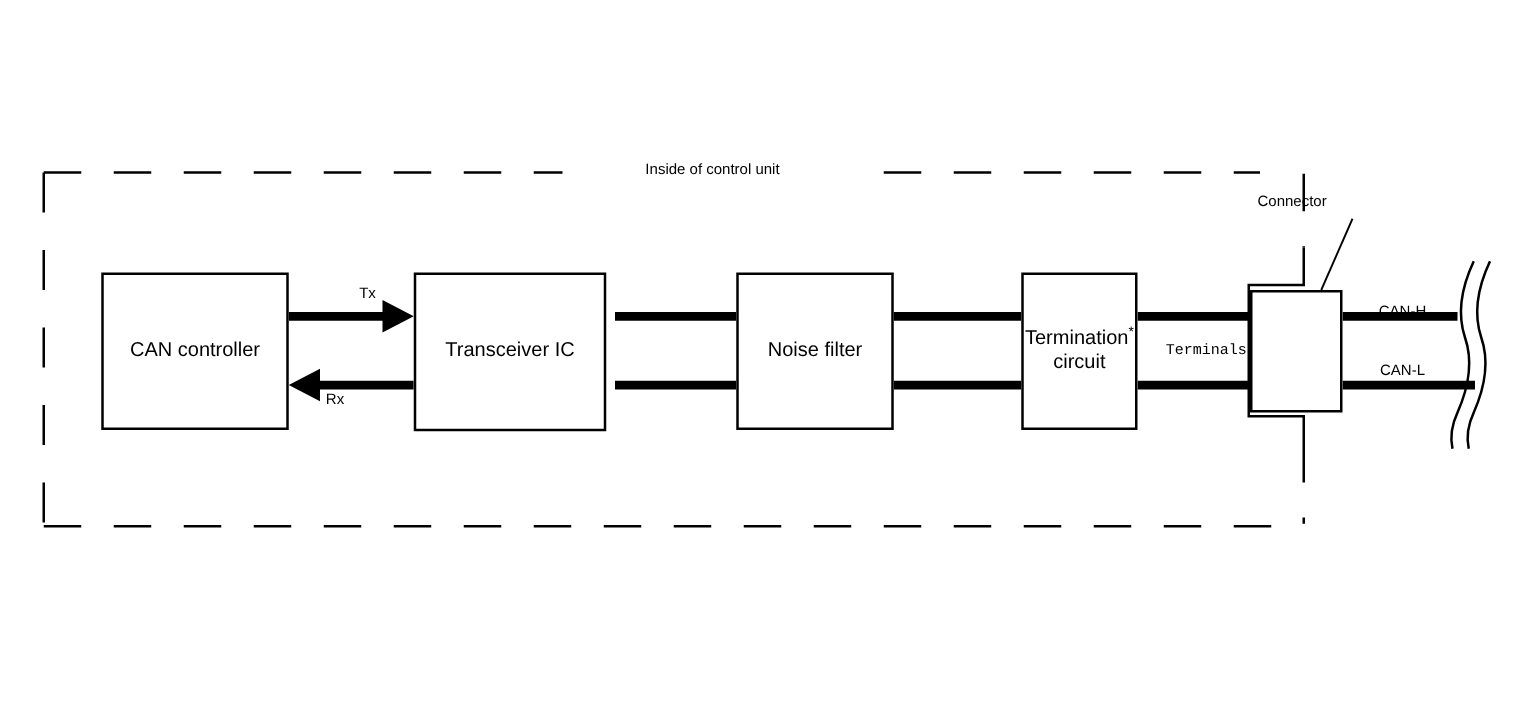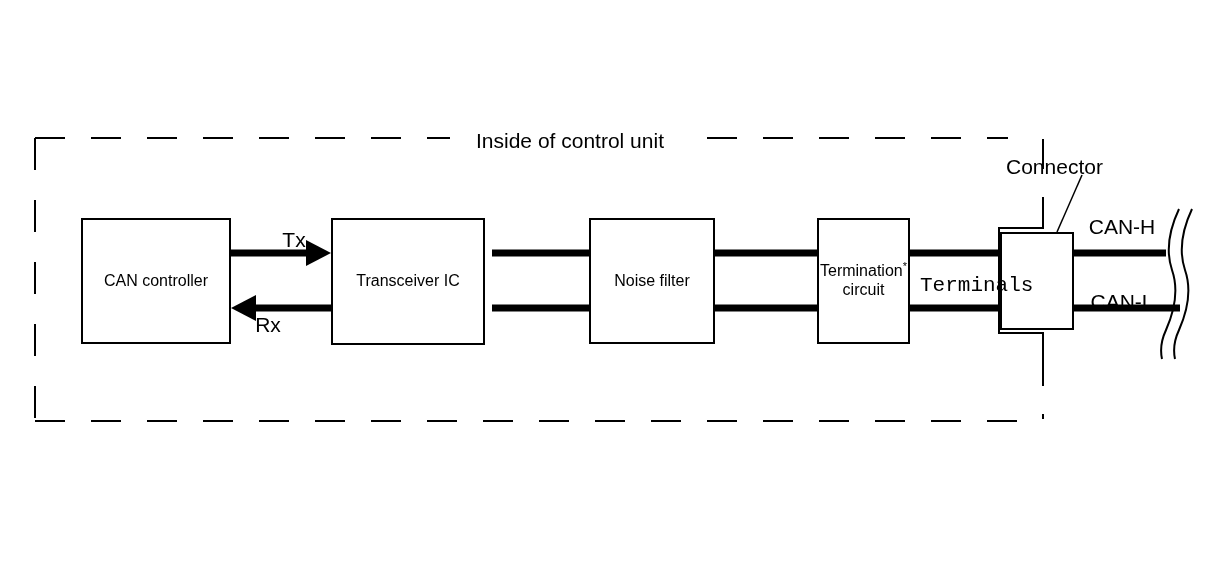--- a/index.html
+++ b/index.html
@@ -6,21 +6,21 @@
   .canvas{
     position:relative;width:1216px;height:582px;background:#fff;
     font-family:"Liberation Sans",sans-serif;color:#000;overflow:hidden;
   }
   .layer{position:absolute;left:0;top:0;width:1216px;height:582px;}
   .box{
     position:absolute;box-sizing:border-box;border:2px solid #000;background:#fff;
     display:flex;align-items:center;justify-content:center;text-align:center;
     font-size:16px;line-height:1.18;
   }
-  .lbl{position:absolute;font-size:21px;line-height:1.1;white-space:nowrap;}
+  .lbl{position:absolute;font-size:12px;line-height:1.1;white-space:nowrap;}
   .center{text-align:center;}
   .title-lbl{background:#fff;padding:0 10px;}
   sup{font-size:11px;vertical-align:super;line-height:0;}
   .connector-body{
     position:absolute;box-sizing:border-box;border:2px solid #000;background:#fff;
   }
 </style>
 </head>
 <body>
 
@@ -81,17 +81,17 @@
   <div class="lbl title-lbl center" style="left:450px;top:129px;width:220px;">Inside of control unit</div>
 
   <div class="lbl center" style="left:264px;top:228px;width:60px;">Tx</div>
 
   <div class="lbl center" style="left:238px;top:313px;width:60px;">Rx</div>
 
   <div class="lbl center" style="left:920px;top:274px;width:90px;font-family:Liberation Mono, monospace;">Terminals</div>
 
   <div class="lbl" style="left:1006px;top:155px;">Connector</div>
 
-  <div class="lbl center" style="left:1088px;top:215px;width:68px;">CAN-H</div>
+  <div class="lbl center" style="left:1088px;top:243px;width:68px;">CAN-H</div>
 
   <div class="lbl center" style="left:1088px;top:290px;width:68px;text-align:center;">CAN-L</div>
 
 </div>
 
 </body></html>

